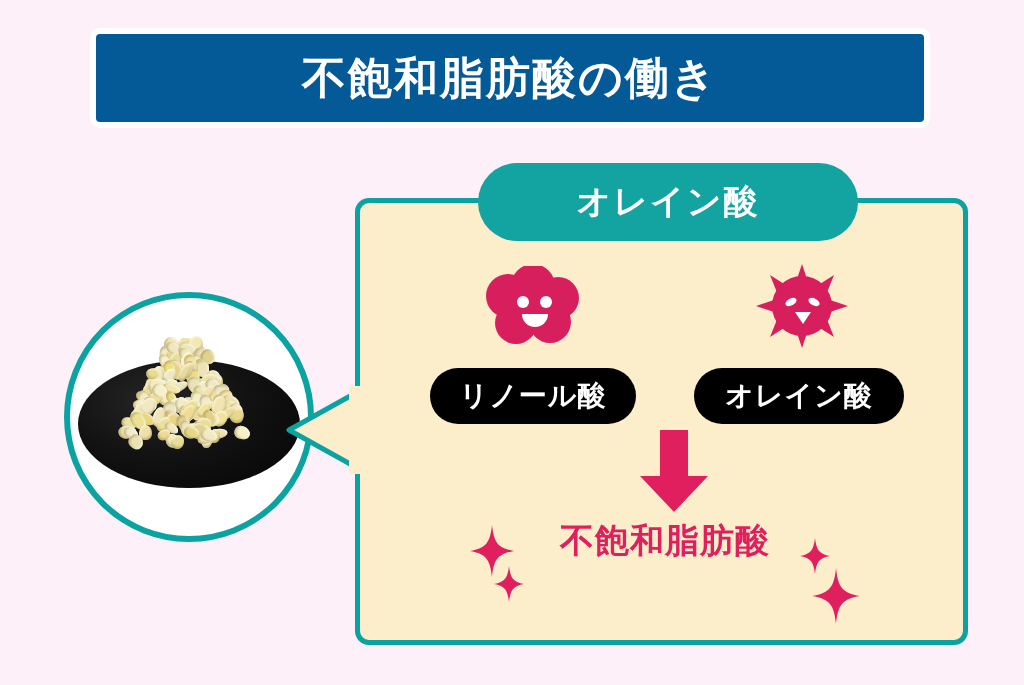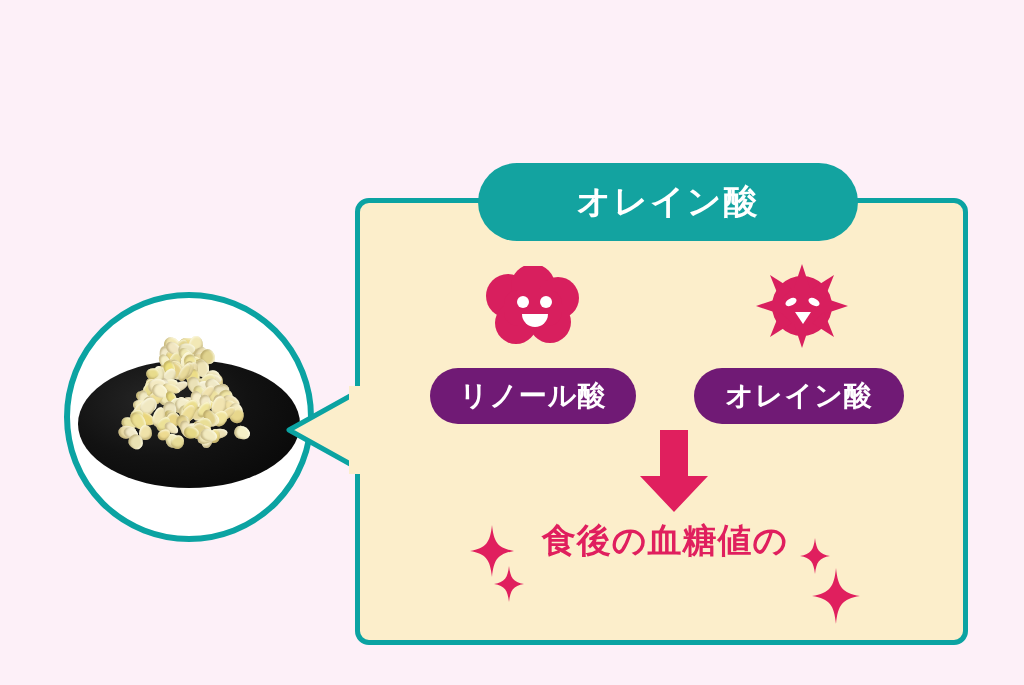--- a/index.html
+++ b/index.html
@@ -103,21 +103,21 @@
     position: absolute;
     z-index: 5;
   }
   .char-linoleic { left: 478px; top: 266px; width: 110px; height: 80px; }
   .char-oleic    { left: 752px; top: 262px; width: 100px; height: 88px; }
 
   
   .acid-pill {
     position: absolute;
     height: 56px;
-    background: #701a75;
+    background: #000000;
     border-radius: 28px;
     display: flex;
     align-items: center;
     justify-content: center;
     z-index: 4;
   }
   .acid-pill span {
     color: #ffffff;
     font-size: 28px;
     font-weight: bold;
@@ -221,20 +221,25 @@
     font-weight: bold;
     letter-spacing: 3px;
     white-space: nowrap;
   }
 </style>
 </head>
 <body>
 
 <div id="stage">
 
+  <div class="title-wrap">
+    <div class="title-bar">
+      <div class="title-text">不飽和脂肪酸の働き</div>
+    </div>
+  </div>
 
   <div class="panel"></div>
 
   <svg class="tail-outer" viewBox="0 0 80 88">
     <path d="M78 4 L6 44 L78 84 Z" fill="#fceecb" stroke="#0ba3a2" stroke-width="5" stroke-linejoin="round"></path>
     <rect x="66" y="0" width="16" height="88" fill="#fceecb"></rect>
   </svg>
 
   <div class="panel-header-pill">
     <span>オレイン酸</span>
@@ -289,21 +294,21 @@
     <path d="M15 0 C16.5 12 19 16 30 18 C19 20 16.5 24 15 36 C13.5 24 11 20 0 18 C11 16 13.5 12 15 0 Z" fill="#e01f5e"></path>
   </svg>
   <svg class="sparkle sp-r-small" viewBox="0 0 30 36">
     <path d="M15 0 C16.5 12 19 16 30 18 C19 20 16.5 24 15 36 C13.5 24 11 20 0 18 C11 16 13.5 12 15 0 Z" fill="#e01f5e"></path>
   </svg>
   <svg class="sparkle sp-r-big" viewBox="0 0 48 56">
     <path d="M24 0 C26 19 30 25 48 28 C30 31 26 37 24 56 C22 37 18 31 0 28 C18 25 22 19 24 0 Z" fill="#e01f5e"></path>
   </svg>
 
   <div class="conclusion">
-    <div class="line">食後の血糖値の</div>
+    <div class="line">不飽和脂肪酸</div>
   </div>
 
   <div class="photo-circle">
     <div class="plate"></div>
     <div class="seed-pile" id="seed-pile">
         <div class="seed" style="left: 59.6745px; top: -0.12791px; width: 10.4752px; height: 13.3594px; transform: rotate(0.8deg); background: rgb(227, 215, 145);"></div>
         <div class="seed" style="left: 70.5126px; top: 5.27748px; width: 11.9724px; height: 13.7091px; transform: rotate(18.7deg); background: rgb(242, 228, 177);"></div>
         <div class="seed" style="left: 46.6118px; top: 2.31599px; width: 10.3126px; height: 13.2993px; transform: rotate(68.9deg); background: rgb(237, 223, 140);"></div>
         <div class="seed" style="left: 62.9885px; top: -4.40694px; width: 10.3392px; height: 18.481px; transform: rotate(91deg); background: rgb(236, 219, 142);"></div>
         <div class="seed" style="left: 69.3694px; top: -1.84906px; width: 13.6369px; height: 15.7096px; transform: rotate(5.7deg); background: rgb(242, 232, 181);"></div>

